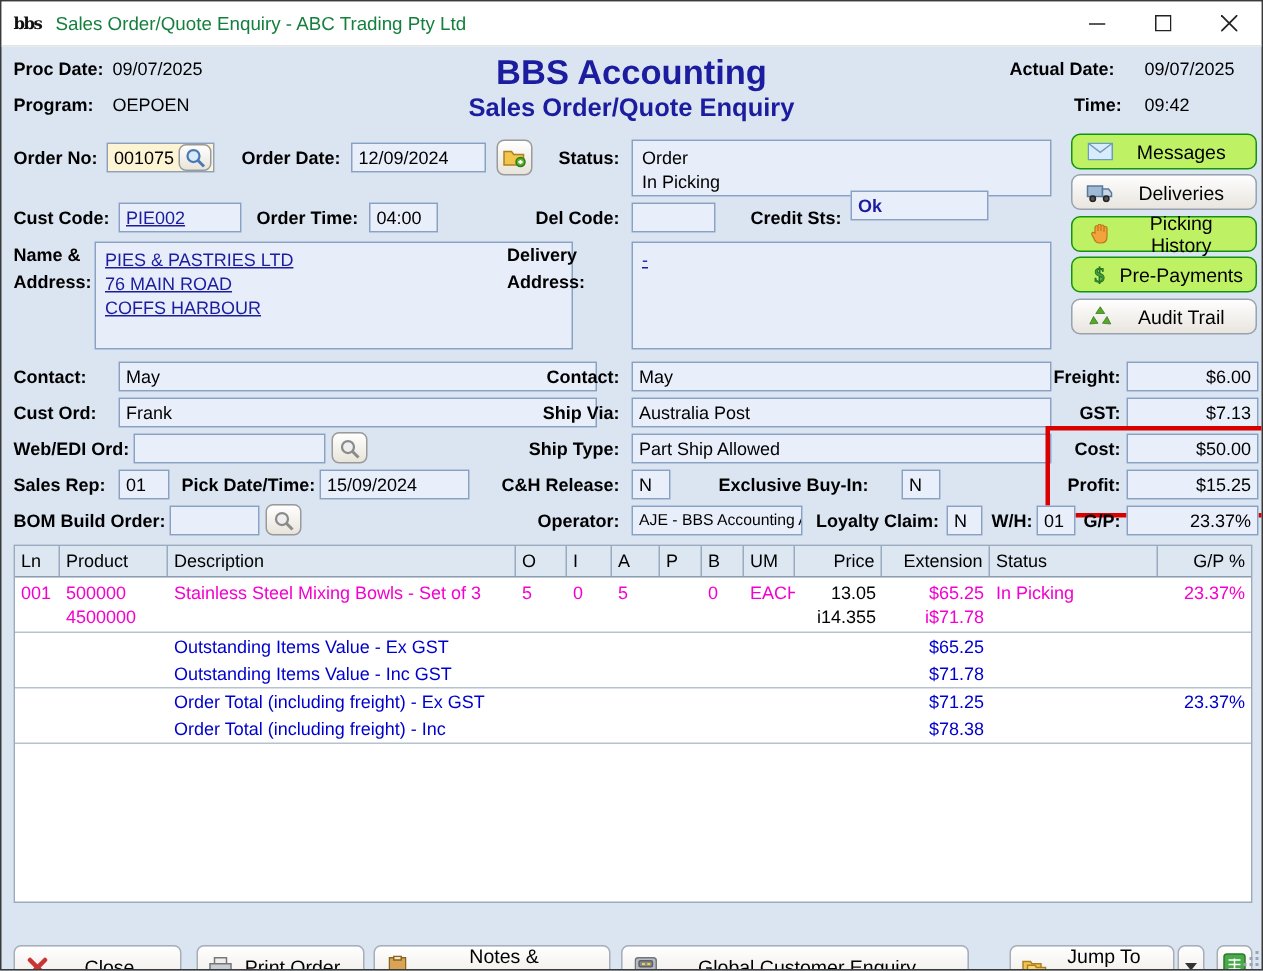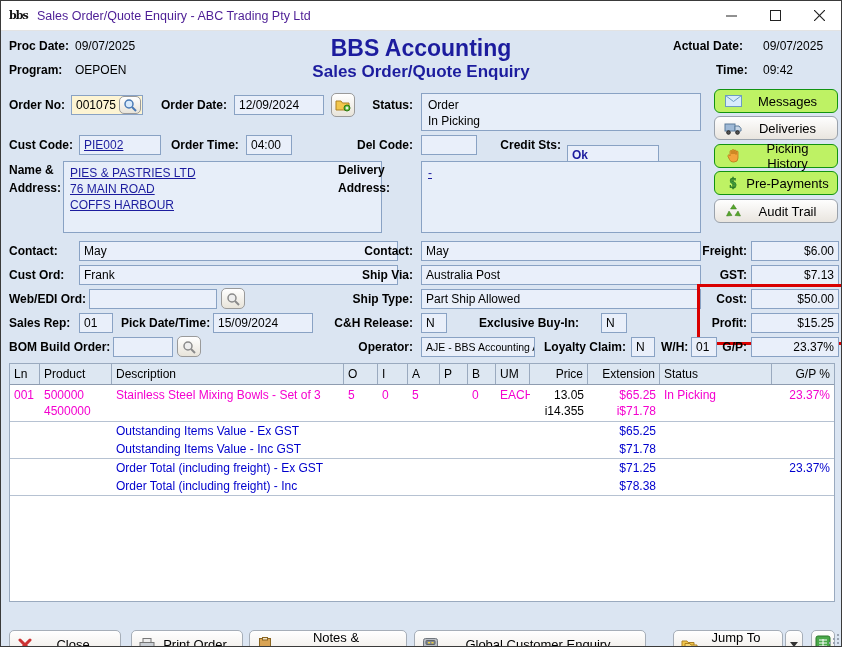--- a/index.html
+++ b/index.html
@@ -6,21 +6,21 @@
   .window{
     position:relative;width:842px;height:647px;box-sizing:border-box;
     background:#dbe5f2;border:1px solid #3a3a3a;overflow:hidden;
     font-family:"Liberation Sans",sans-serif;font-size:12px;color:#000;
   }
   
   .titlebar{position:absolute;left:0;top:0;width:100%;height:30px;background:#ffffff;
     display:flex;align-items:center;border-bottom:1px solid #e3e3e3;box-sizing:border-box;}
   .app-icon{width:22px;height:18px;margin:0 6px 0 8px;font-family:"DejaVu Serif",serif;
     font-weight:bold;font-size:11px;letter-spacing:-1px;line-height:18px;color:#111;}
-  .tb-title{font-size:12.5px;color:#4c1d95;flex:1;}
+  .tb-title{font-size:12.5px;color:#15803d;flex:1;}
   .tb-btn{width:44px;height:29px;display:flex;align-items:center;justify-content:center;}
   .tb-btn svg{display:block}
   
   .lbl{position:absolute;font-weight:bold;white-space:nowrap;}
   .val{position:absolute;white-space:nowrap;}
   .lbl-r{text-align:right;}
   .main-title{position:absolute;left:0;width:100%;text-align:center;color:#1c1c9e;font-weight:bold;}
   
   .fld{position:absolute;height:20px;line-height:18px;box-sizing:border-box;
     background:#e9effa;border:1px solid #89a2c4;padding:0 4px;overflow:hidden;white-space:nowrap;}
@@ -124,21 +124,21 @@
     <div>In Picking</div>
   </div>
 
   <div class="lbl" style="left:8px;top:137px">Cust Code:</div>
   <div class="fld" style="left:78px;top:134px;width:82px"><span class="link">PIE002</span></div>
   <div class="lbl" style="left:170px;top:137px">Order Time:</div>
   <div class="fld" style="left:245px;top:134px;width:46px">04:00</div>
   <div class="lbl lbl-r" style="left:300px;top:137px;width:112px">Del Code:</div>
   <div class="fld" style="left:420px;top:134px;width:56px"></div>
   <div class="lbl lbl-r" style="left:480px;top:137px;width:80px">Credit Sts:</div>
-  <div class="fld navy bold" style="left:566px;top:144px;width:92px">Ok</div>
+  <div class="fld navy bold" style="left:566px;top:126px;width:92px">Ok</div>
 
   <div class="lbl" style="left:8px;top:162px">Name &amp;</div>
   <div class="lbl" style="left:8px;top:180px">Address:</div>
   <div class="box" style="left:62px;top:160px;width:319px;height:72px">
     <div class="link">PIES &amp; PASTRIES LTD</div>
     <div class="link">76 MAIN ROAD</div>
     <div class="link">COFFS HARBOUR</div>
   </div>
   <div class="lbl" style="left:337px;top:162px">Delivery</div>
   <div class="lbl" style="left:337px;top:180px">Address:</div>

